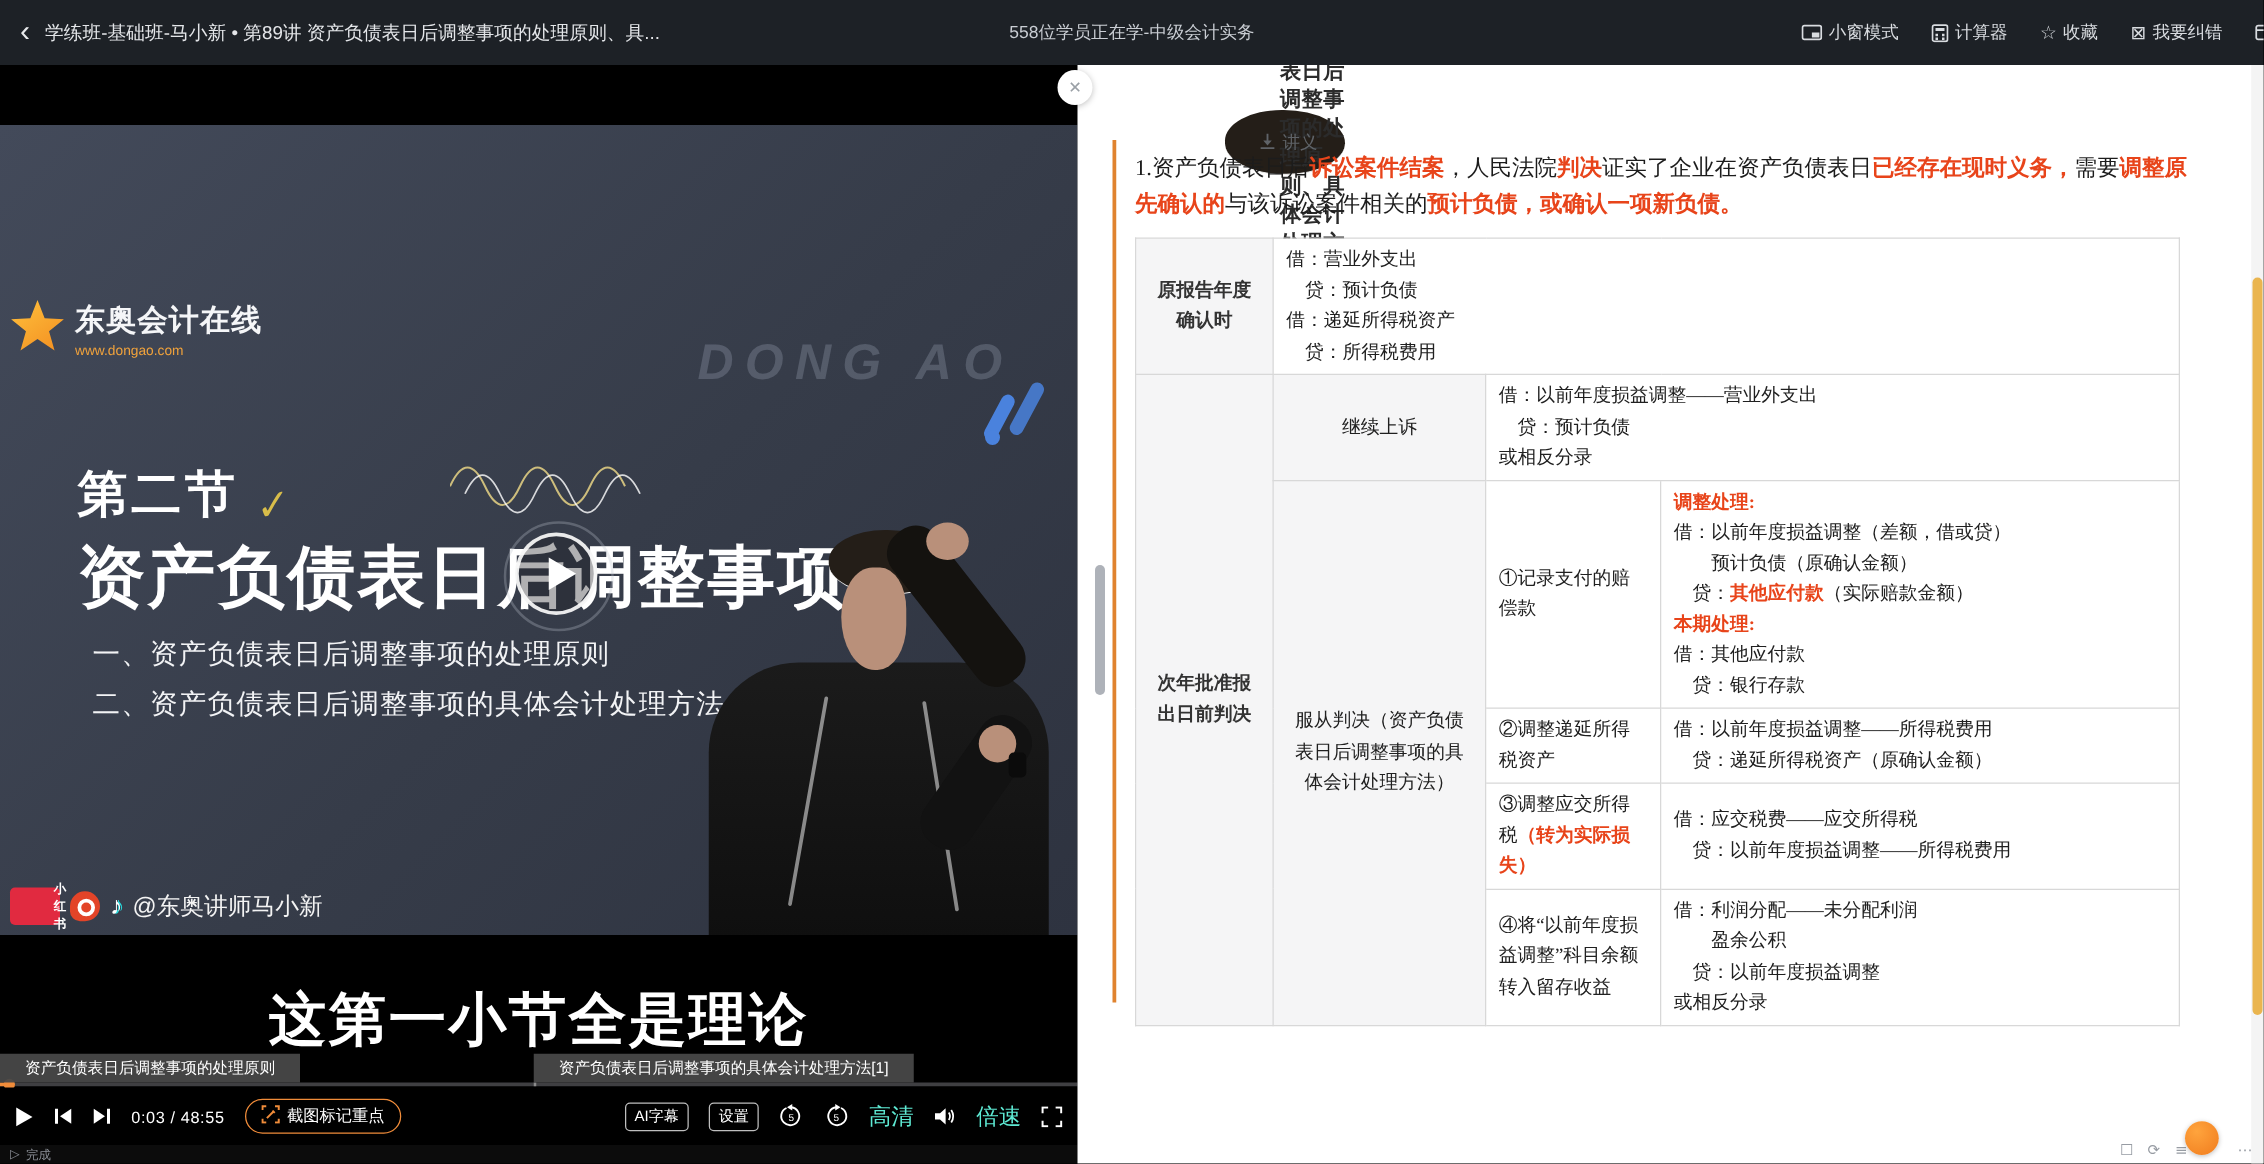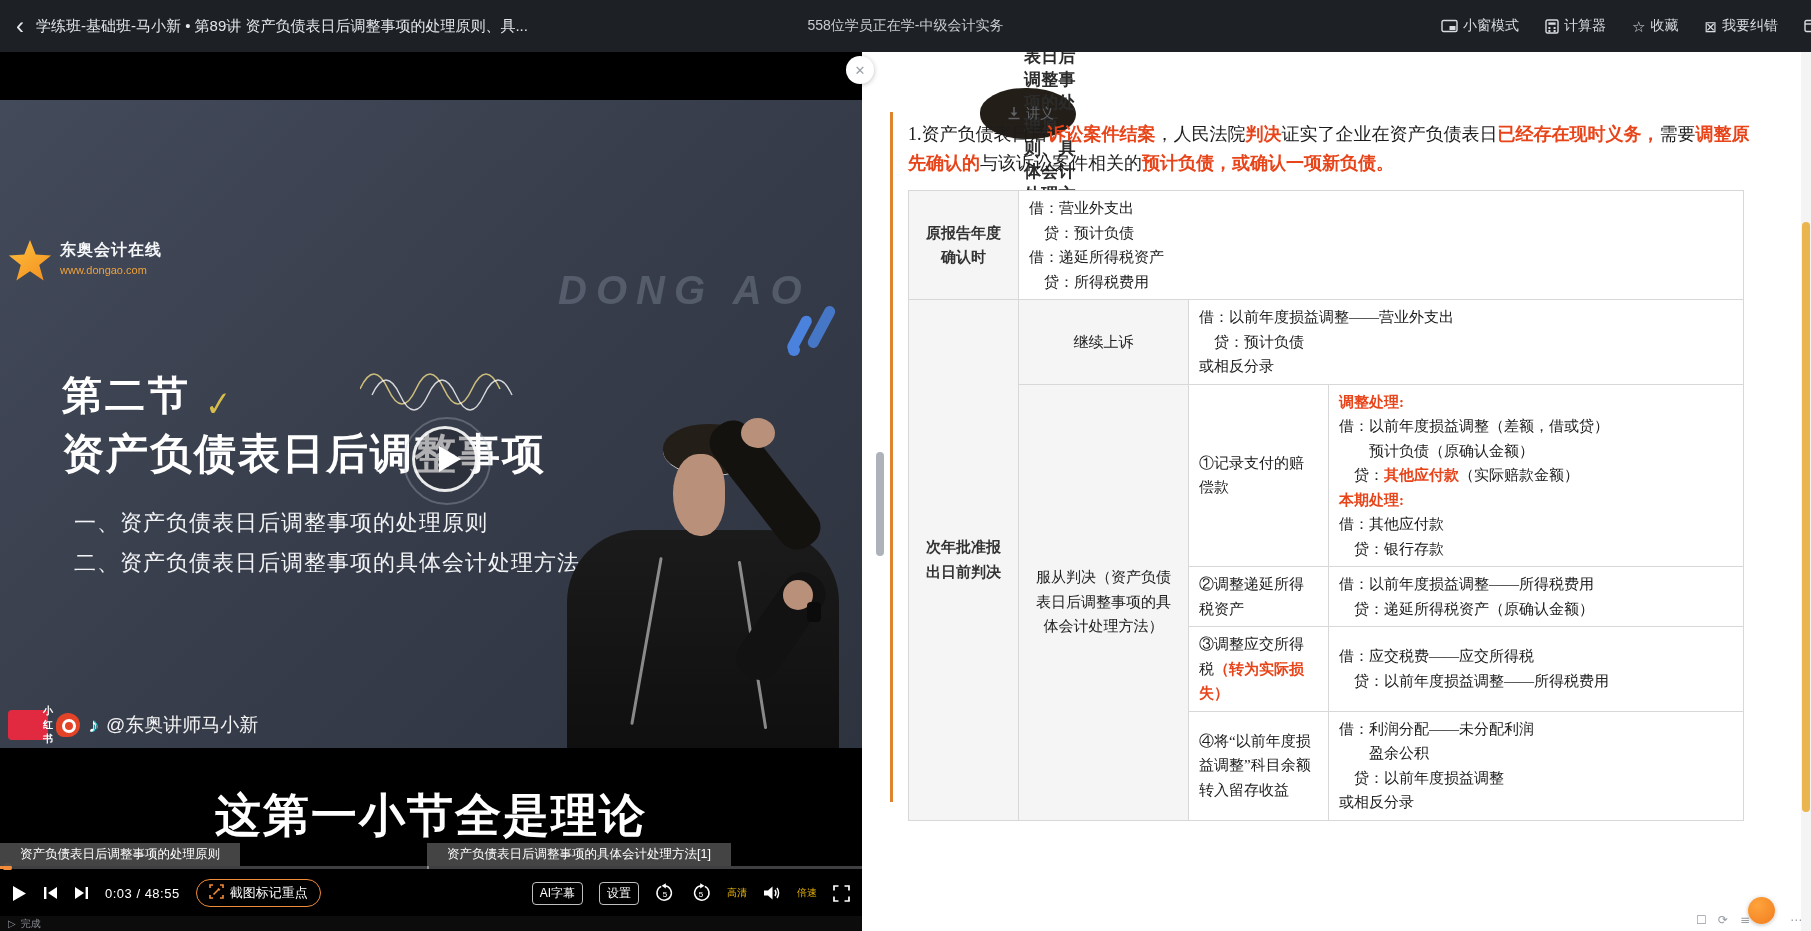--- a/index.html
+++ b/index.html
@@ -18,37 +18,37 @@
   .tb-act .uicon { font-size:15px; line-height:1; }
 
   
   .video { position:absolute; left:0; top:52px; width:862px; height:879px; background:#000; }
   .slide { position:absolute; left:0; top:48px; width:862px; height:648px;
            background:linear-gradient(135deg,#434a5a 0%,#363c49 55%,#2e3340 100%); overflow:hidden; }
 
   .brand { position:absolute; left:8px; top:140px; display:flex; gap:8px; align-items:flex-start; }
   .brand-star { width:44px; height:44px; background:linear-gradient(145deg,#ffc23d,#f28b1f);
                 clip-path:polygon(50% 0%,63% 33%,98% 35%,71% 57%,81% 92%,50% 71%,19% 92%,29% 57%,2% 35%,37% 33%); }
-  .brand-name { color:#f5f6f8; font-size:16px; font-weight:bold; letter-spacing:1px; }
+  .brand-name { color:#f5f6f8; font-size:24px; font-weight:bold; letter-spacing:1px; }
   .brand-url { color:#f0a23c; font-size:11px; margin-top:3px; }
 
   .watermark { position:absolute; left:558px; top:168px; font-size:40px; font-style:italic; font-weight:bold;
                letter-spacing:9px; color:rgba(210,220,240,0.20); }
   .bluemark { position:absolute; left:788px; top:196px; width:70px; height:70px; }
   .bluemark i { position:absolute; display:block; background:#4a82dd; border-radius:6px; }
   .bm1 { left:6px; top:18px; width:11px; height:40px; transform:rotate(28deg); }
   .bm2 { left:28px; top:8px; width:11px; height:46px; transform:rotate(28deg); opacity:.85; }
   .bm3 { left:0px; top:48px; width:12px; height:12px; border-radius:50%; }
 
   .sec-row { position:absolute; left:62px; top:268px; display:flex; align-items:flex-end; gap:14px; }
   .sec-title { color:#fff; font-size:40px; font-weight:bold; letter-spacing:3px; }
   .sec-check { color:#d8bd4a; font-size:32px; font-weight:bold; transform:rotate(-10deg) skewX(-8deg); }
   .waves { position:absolute; left:360px; top:255px; }
 
-  .slide-title { position:absolute; left:62px; top:326px; color:#fff; font-size:42px; font-weight:bold; letter-spacing:2px; }
+  .slide-title { position:absolute; left:62px; top:326px; color:#fff; font-size:54px; font-weight:bold; letter-spacing:2px; }
   .play-btn { position:absolute; left:412px; top:322px; width:66px; height:66px; border-radius:50%;
               border:3px solid rgba(255,255,255,.9); background:rgba(30,30,35,.35); cursor:pointer; z-index:5; }
   .play-btn::before { content:""; position:absolute; left:24px; top:17px; border-left:22px solid #fff;
                       border-top:13px solid transparent; border-bottom:13px solid transparent; }
   .play-btn::after { content:""; position:absolute; left:-12px; top:-12px; width:84px; height:84px; border-radius:50%;
                      border:2px solid rgba(190,195,205,.30); }
   .slide-item { position:absolute; left:74px; color:#f2f3f5; font-size:22px; letter-spacing:1px; }
   .si1 { top:408px; } .si2 { top:448px; }
 
   
@@ -87,21 +87,21 @@
 
   .controls { position:absolute; left:0; top:818px; width:862px; height:46px; display:flex; align-items:center;
               padding:0 12px; gap:16px; background:#000; }
   .ctl { display:flex; align-items:center; cursor:pointer; color:#fff; }
   .time { color:#fff; font-size:13px; white-space:nowrap; letter-spacing:.5px; }
   .shot-pill { display:flex; align-items:center; gap:6px; border:1px solid #f08c3a; border-radius:16px;
                padding:4px 12px; color:#fff; font-size:13px; cursor:pointer; white-space:nowrap; }
   .spacer { flex:1; }
   .pill { border:1px solid rgba(255,255,255,.75); border-radius:4px; padding:2px 7px; font-size:12px; color:#fff;
           cursor:pointer; white-space:nowrap; }
-  .ctl-txt { color:#eab308; font-size:10px; cursor:pointer; white-space:nowrap; }
+  .ctl-txt { color:#5eead4; font-size:18px; cursor:pointer; white-space:nowrap; }
 
   .strip { position:absolute; left:0; top:864px; width:862px; height:15px; background:#0c0c0c; display:flex;
            align-items:center; gap:5px; padding:0 8px; color:#8b8f96; font-size:10px; }
 
   
   .panel { position:absolute; left:862px; top:52px; width:949px; height:879px; background:#fff; z-index:10; }
   .close-btn { position:absolute; left:-16px; top:4px; width:28px; height:28px; border-radius:50%; background:#fff;
                box-shadow:0 1px 5px rgba(0,0,0,.25); color:#9aa0a6; font-size:13px; display:flex; align-items:center;
                justify-content:center; cursor:pointer; z-index:12; }
   .p-head { position:relative; height:52px; border-bottom:1px solid #ececec; display:flex; align-items:center; }

